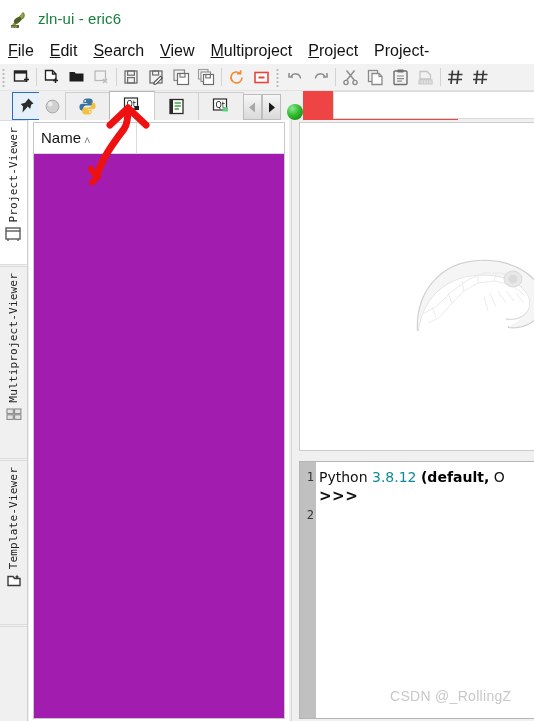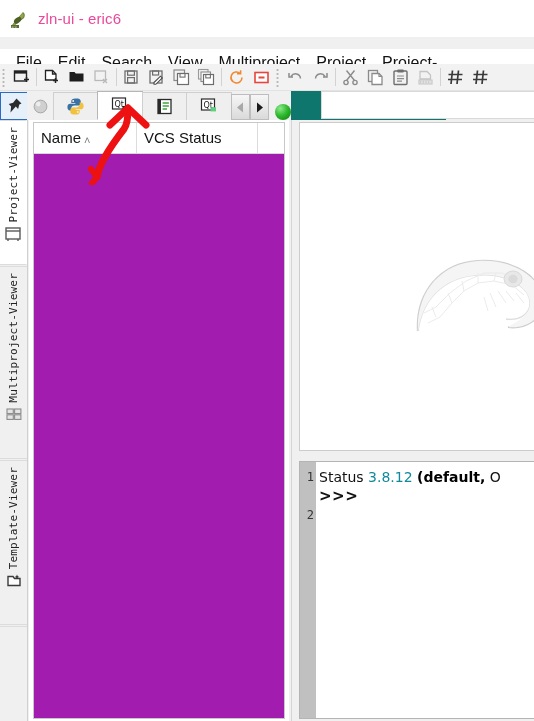--- a/index.html
+++ b/index.html
@@ -32,37 +32,35 @@
     box-sizing: border-box;
   }
   .app-icon {
     width: 20px; height: 20px;
     position: relative;
     flex: 0 0 auto;
     margin-right: 9px;
   }
   .title-text {
     font-size: 15px;
-    color: #ec4899;
+    color: #15803d;
     letter-spacing: 0.1px;
     white-space: nowrap;
   }
 
   
   .menubar {
     position: absolute;
     left: 0; top: 37px;
     width: 534px; height: 27px;
     background: #ffffff;
     display: flex;
     align-items: center;
     box-sizing: border-box;
-    padding-left: 8px;
     overflow: hidden;
-    margin-top: 12px;
   }
   .menu-item {
     font-size: 16px;
     color: #121212;
     white-space: nowrap;
     padding: 0 8px;
     cursor: default;
     line-height: 20px;
   }
   .menu-item u { text-decoration: underline; }
@@ -98,23 +96,23 @@
   .tb-sep {
     width: 1px; height: 18px;
     background: #d2d2d2;
     margin: 0 2px;
     flex: 0 0 auto;
   }
 
   
   .tabstrip {
     position: absolute;
-    left: 0; top: 91px;
+    left: 12px; top: 91px;
     width: 446px; height: 29px;
-    background: #0f766e;
+    background: #ef4444;
     box-sizing: border-box;
   }
   .tabstrip-left {
     position: absolute;
     left: 0; top: 0;
     width: 291px; height: 29px;
     background: #f0f0f0;
     display: flex;
     align-items: flex-end;
   }
@@ -626,23 +624,20 @@
       
     </div>
   </div>
 
   <div class="proj-panel">
     <div class="proj-inner">
       <div class="thead">
         <div class="th name">
           <span>Name</span>
           <span class="sort-caret">˄</span>
-        </div>
-        <div class="th vcs">
-          <span>VCS Status</span>
         </div>
         <div class="th pad"></div>
       </div>
     </div>
   </div>
 
   <div class="vsplit"></div>
 
   <div class="editor">
     <div class="editor-inner">
@@ -671,29 +666,30 @@
 
   <div class="shell">
     <div class="shell-inner">
       <div class="gutter">
         <div>1</div>
         <div>&nbsp;</div>
         <div>2</div>
       </div>
       <div class="shell-text">
         <div>
-          <span>Status </span><span class="num-tok">3.8.12</span><span> </span><span class="bold-tok">(default,</span><span> O</span>
+          <span>Python </span><span class="num-tok">3.8.12</span><span> </span><span class="bold-tok">(default,</span><span> O</span>
         </div>
         <div>
           <span class="prompt">&gt;&gt;&gt;</span>
         </div>
       </div>
     </div>
   </div>
 
+  <div class="watermark">CSDN @_RollingZ</div>
 
   <div class="annot">
     <svg width="110" height="90" viewBox="0 0 110 90">
       <path d="M17 82 C19 70 30 52 44 34 C47 30 48 22 48 14" fill="none" stroke="#ee1111" stroke-width="7" stroke-linecap="round"></path>
       <path d="M48 13 L30 30 M48 13 L66 30" fill="none" stroke="#ee1111" stroke-width="7" stroke-linecap="round"></path>
       <path d="M17 82 L11 74 M17 82 L12 88" fill="none" stroke="#ee1111" stroke-width="6" stroke-linecap="round"></path>
     </svg>
   </div>
 
 </div>

